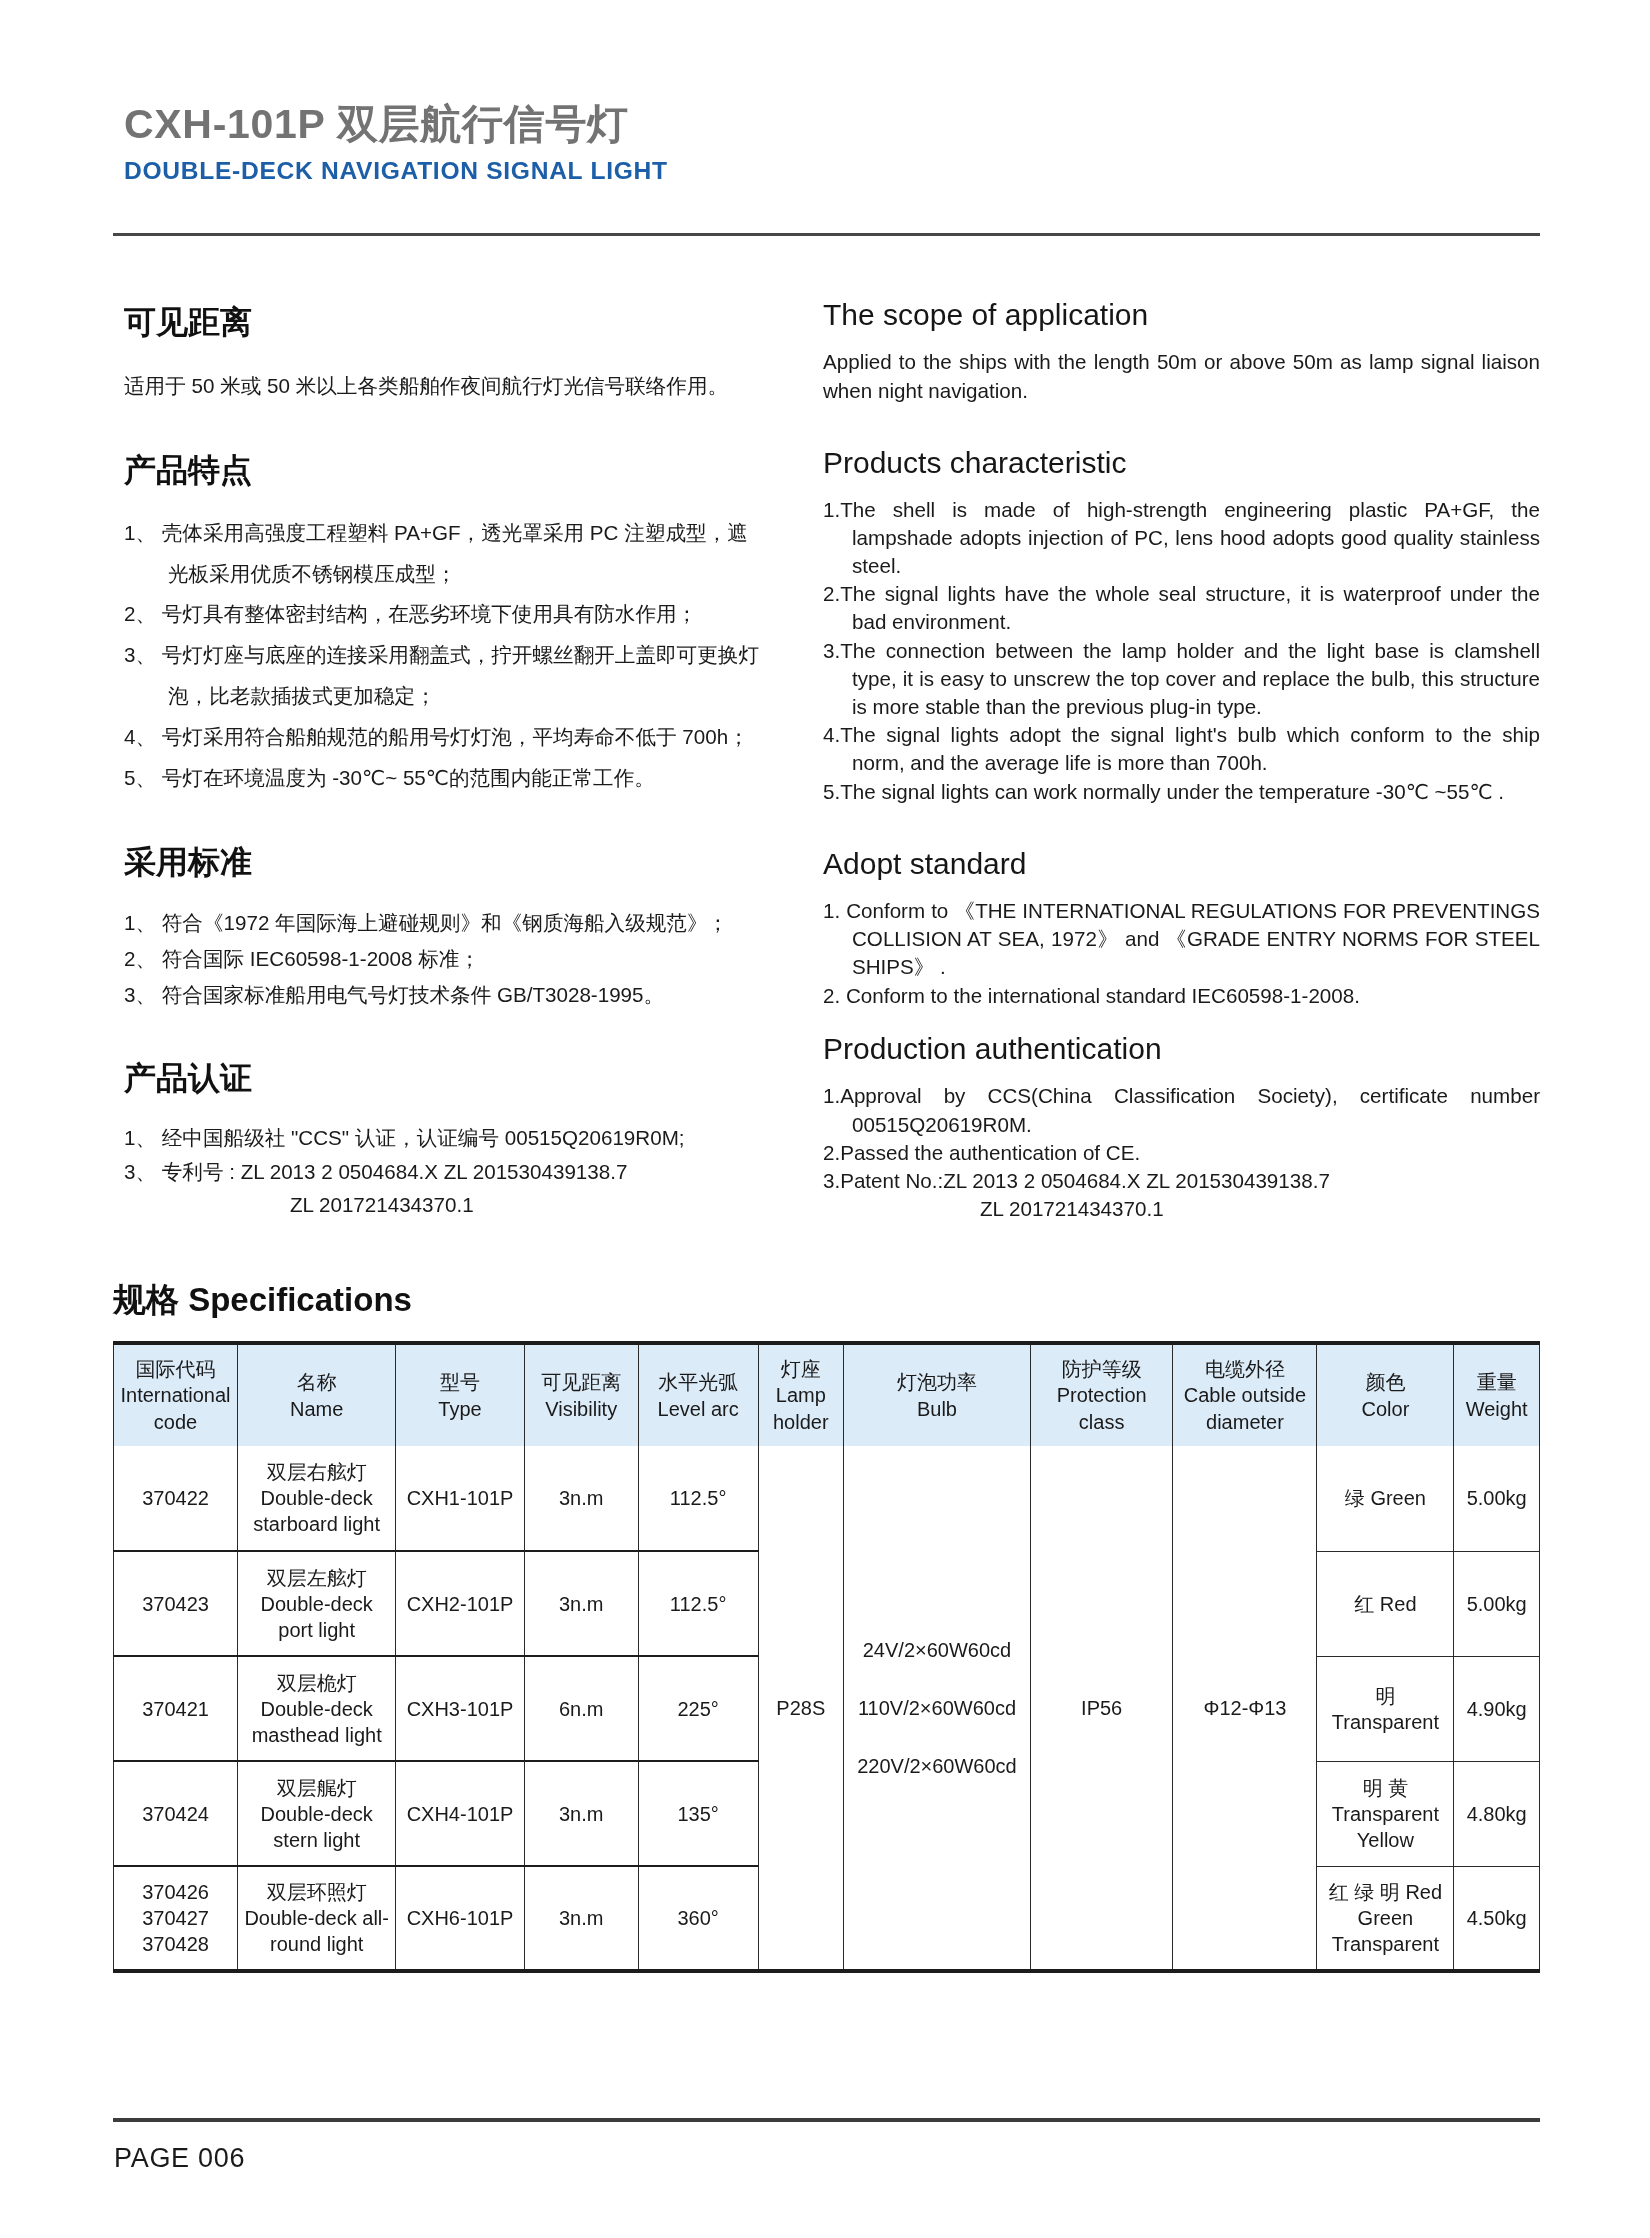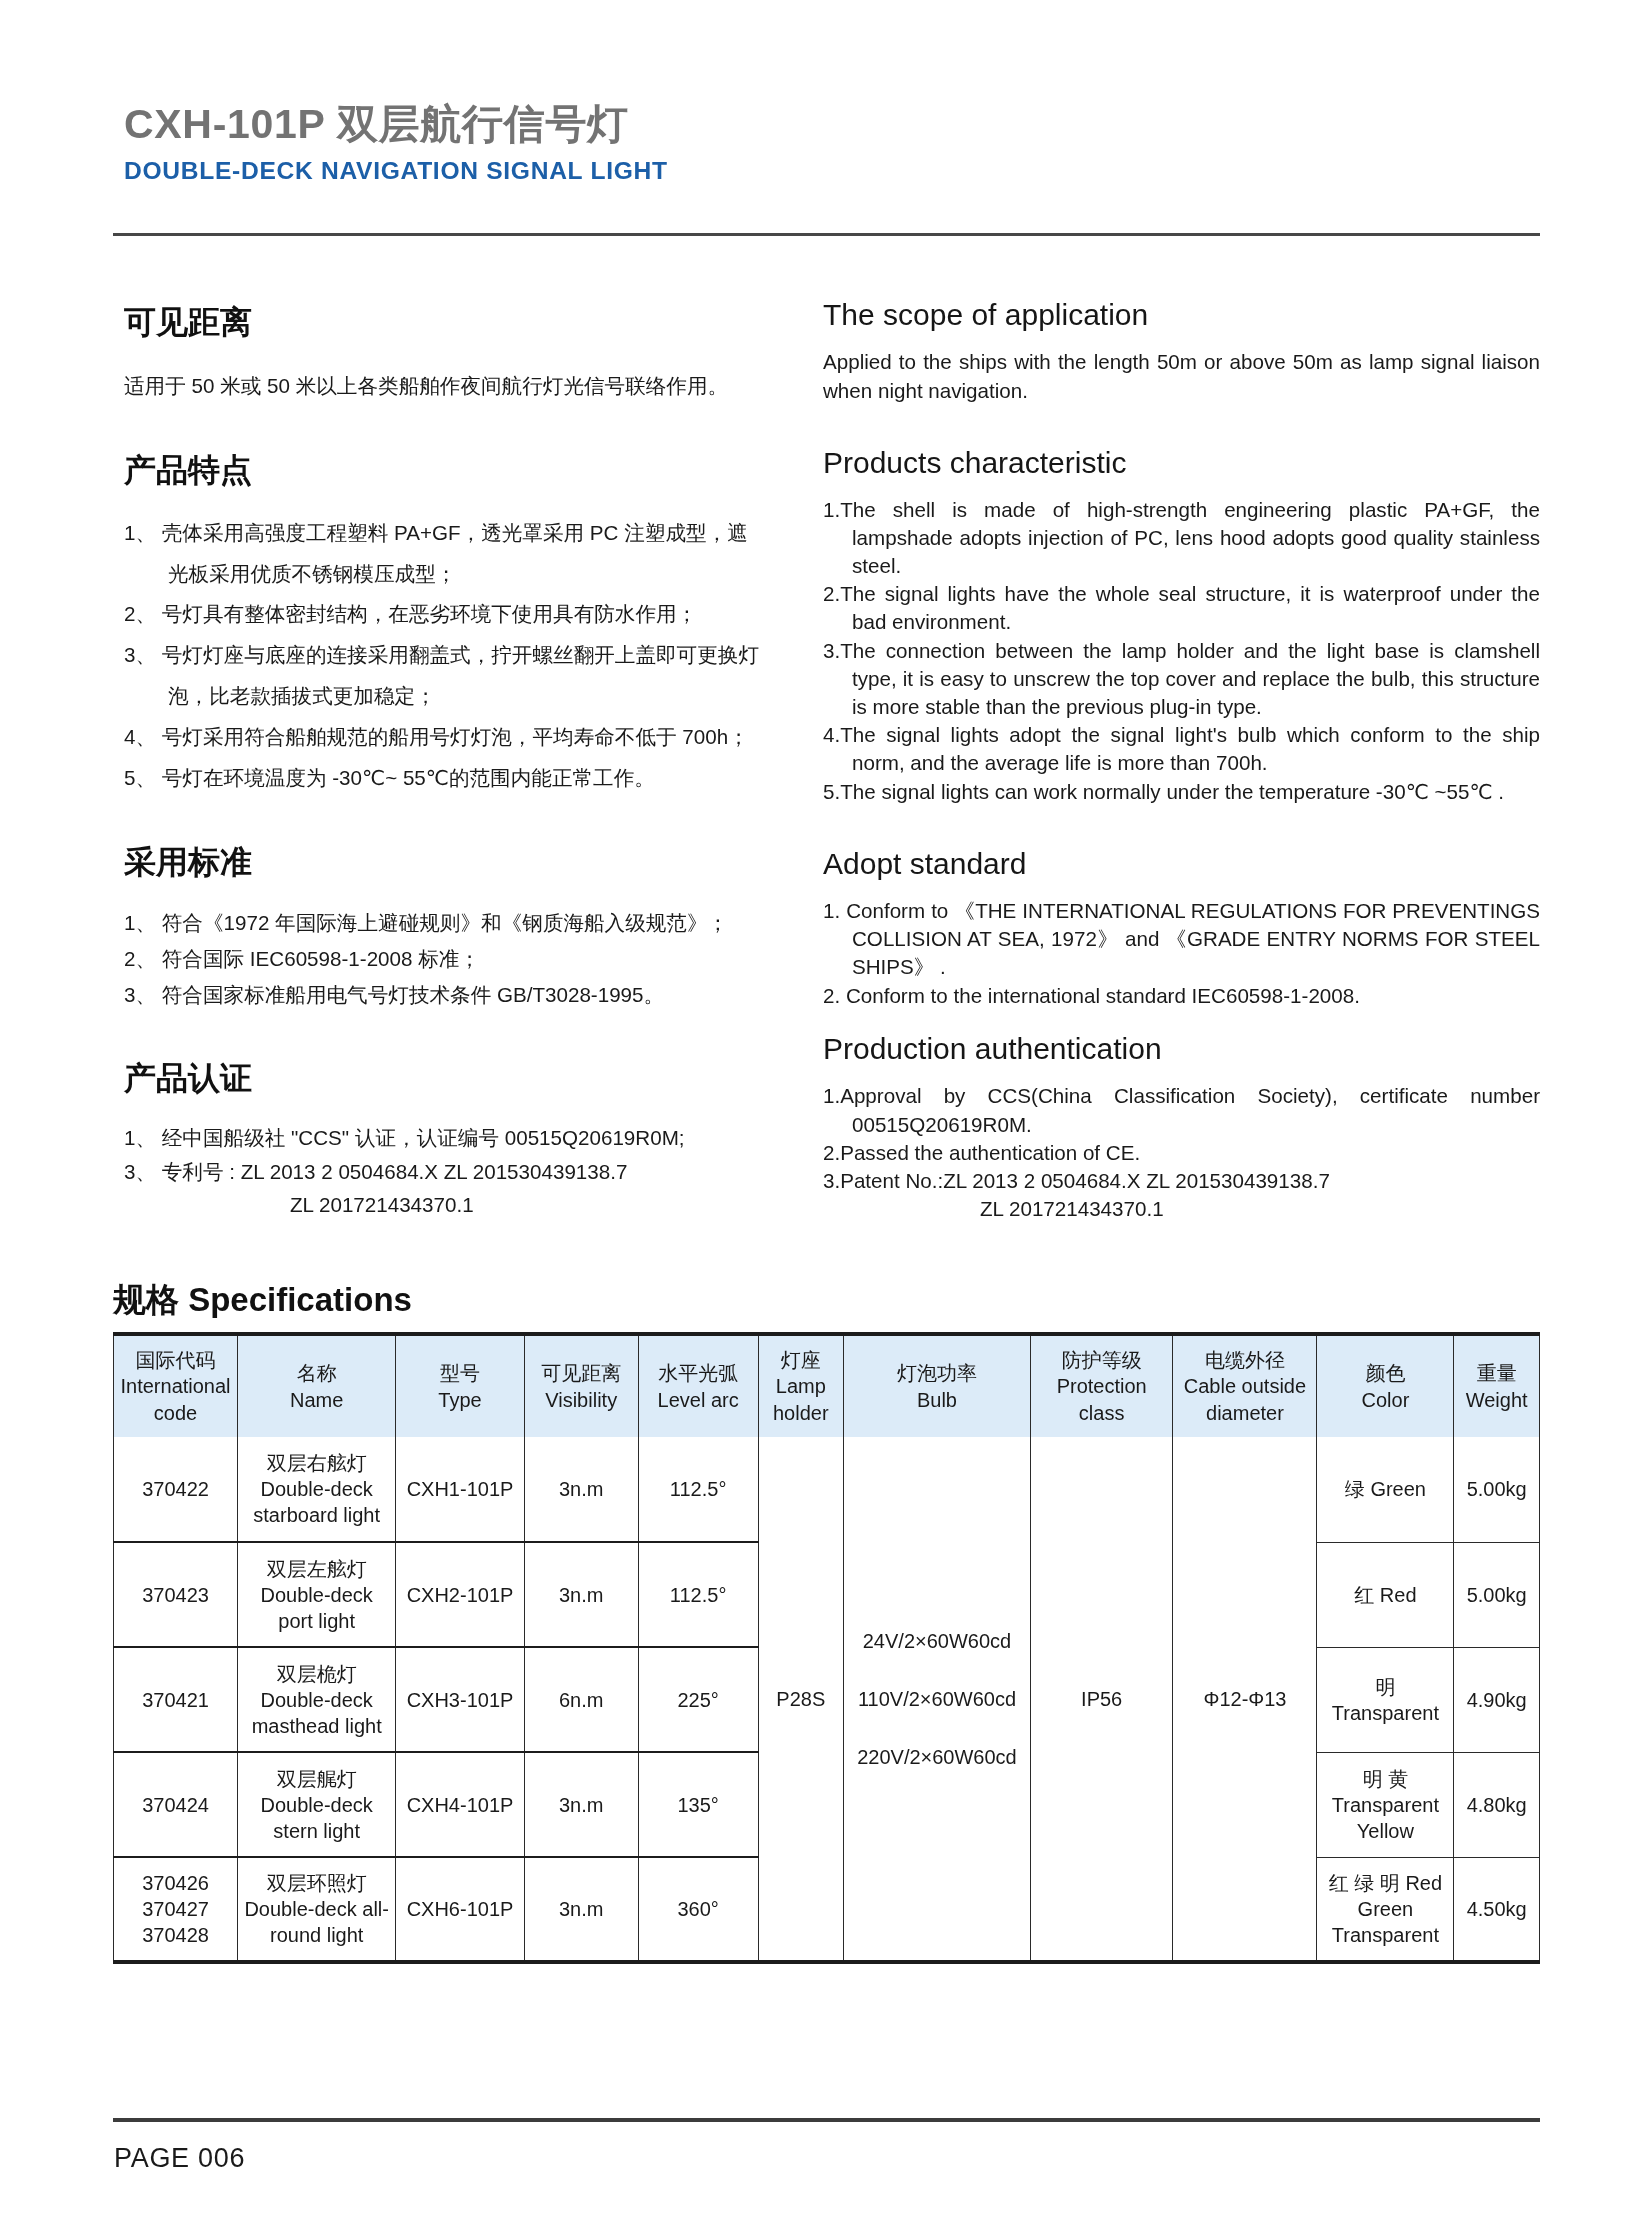--- a/index.html
+++ b/index.html
@@ -39,21 +39,21 @@
   .mt-sec-cn2{margin-top:43px;}
   .mt-sec-cn3{margin-top:44px;}
   .mt-sec-en1{margin-top:40px;}
   .mt-sec-en2{margin-top:41px;}
   .mt-sec-en3{margin-top:22.6px;}
   
   .specs{position:absolute;left:113px;top:1278px;width:1427px;}
   .specs .h-cn{font-size:33px;}
   table.spec{
     border-collapse:collapse;table-layout:fixed;
-    width:1427px;margin-top:9px;
+    width:1427px;margin-top:18px;
     border-top:4.7px solid #1c1c1c;border-bottom:4.7px solid #1c1c1c;
     border-left:1.3px solid #2a2a2a;border-right:1.3px solid #2a2a2a;
     font-size:20px;
   }
   table.spec th,table.spec td{
     border-left:1.3px solid #2a2a2a;
     text-align:center;vertical-align:middle;
     padding:4px 5.3px;overflow:hidden;
   }
   table.spec th:first-child,table.spec td:first-child{border-left:none;}

